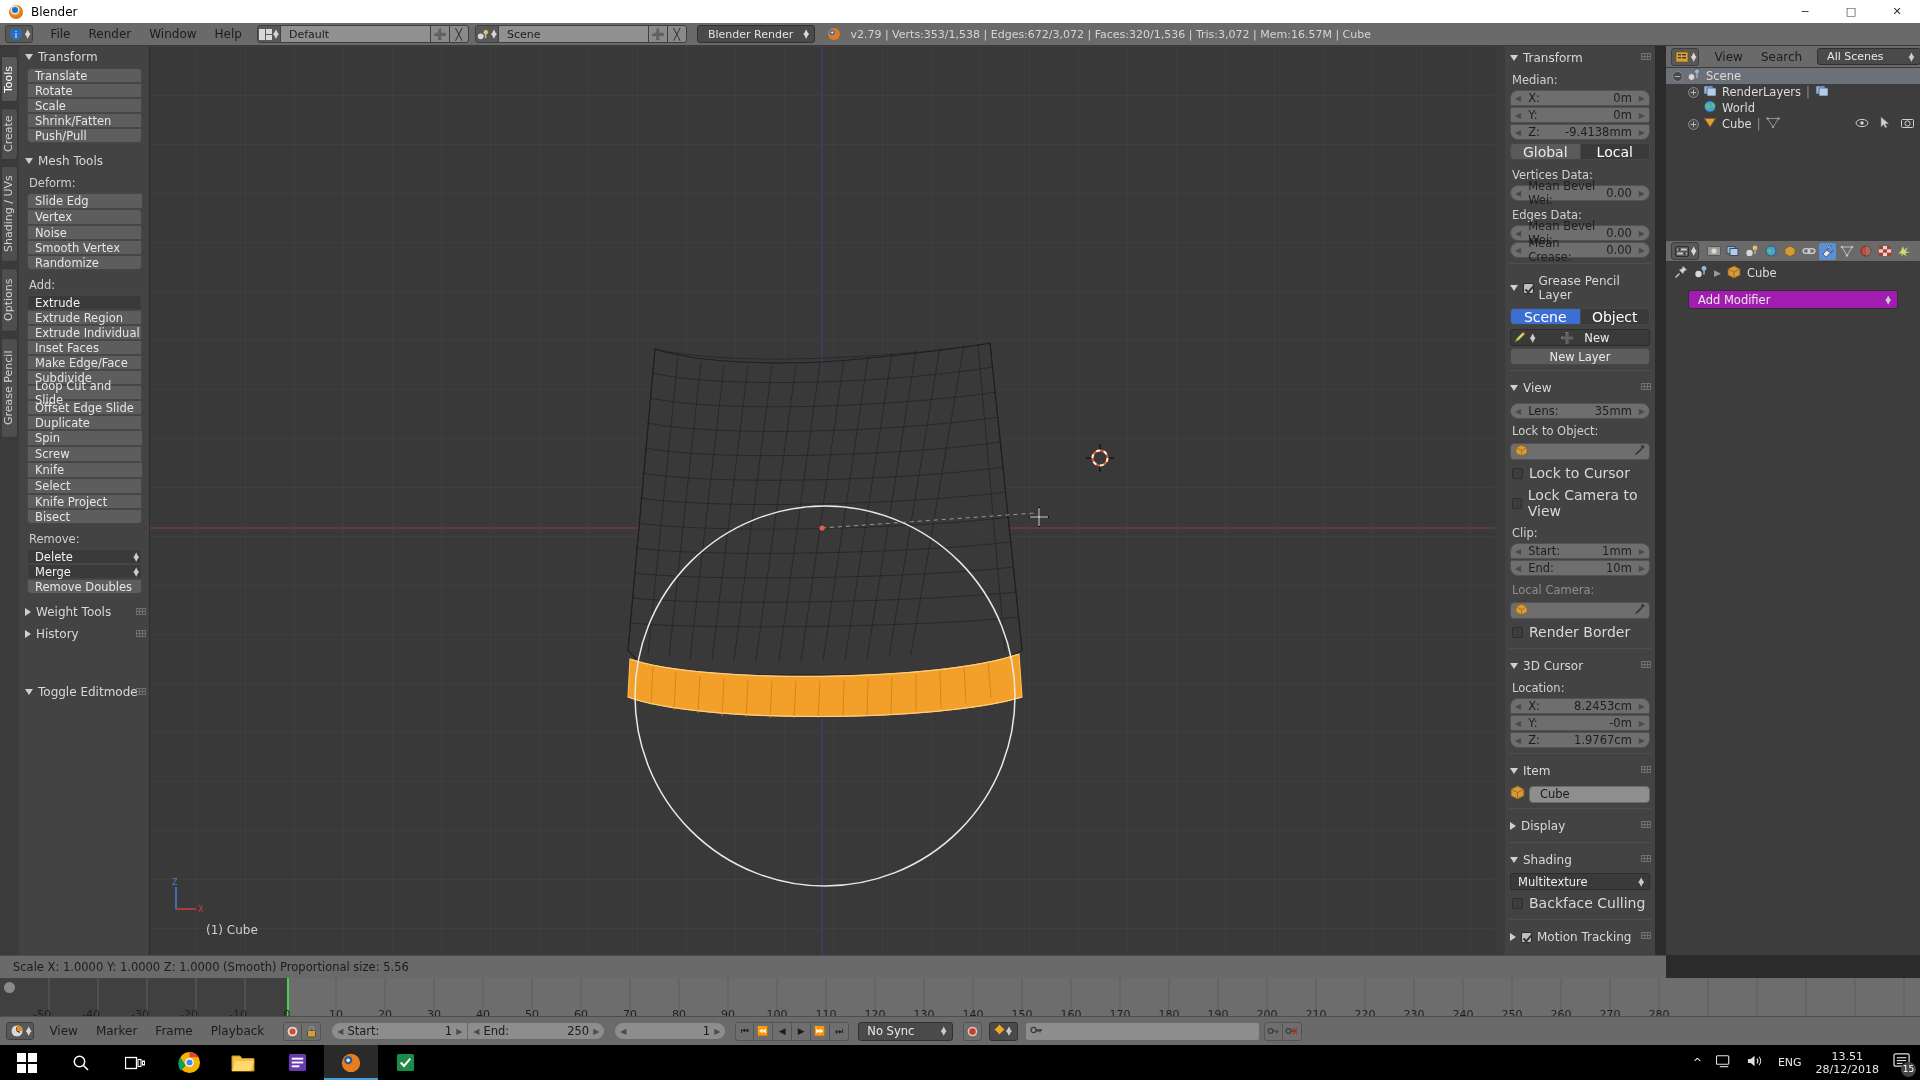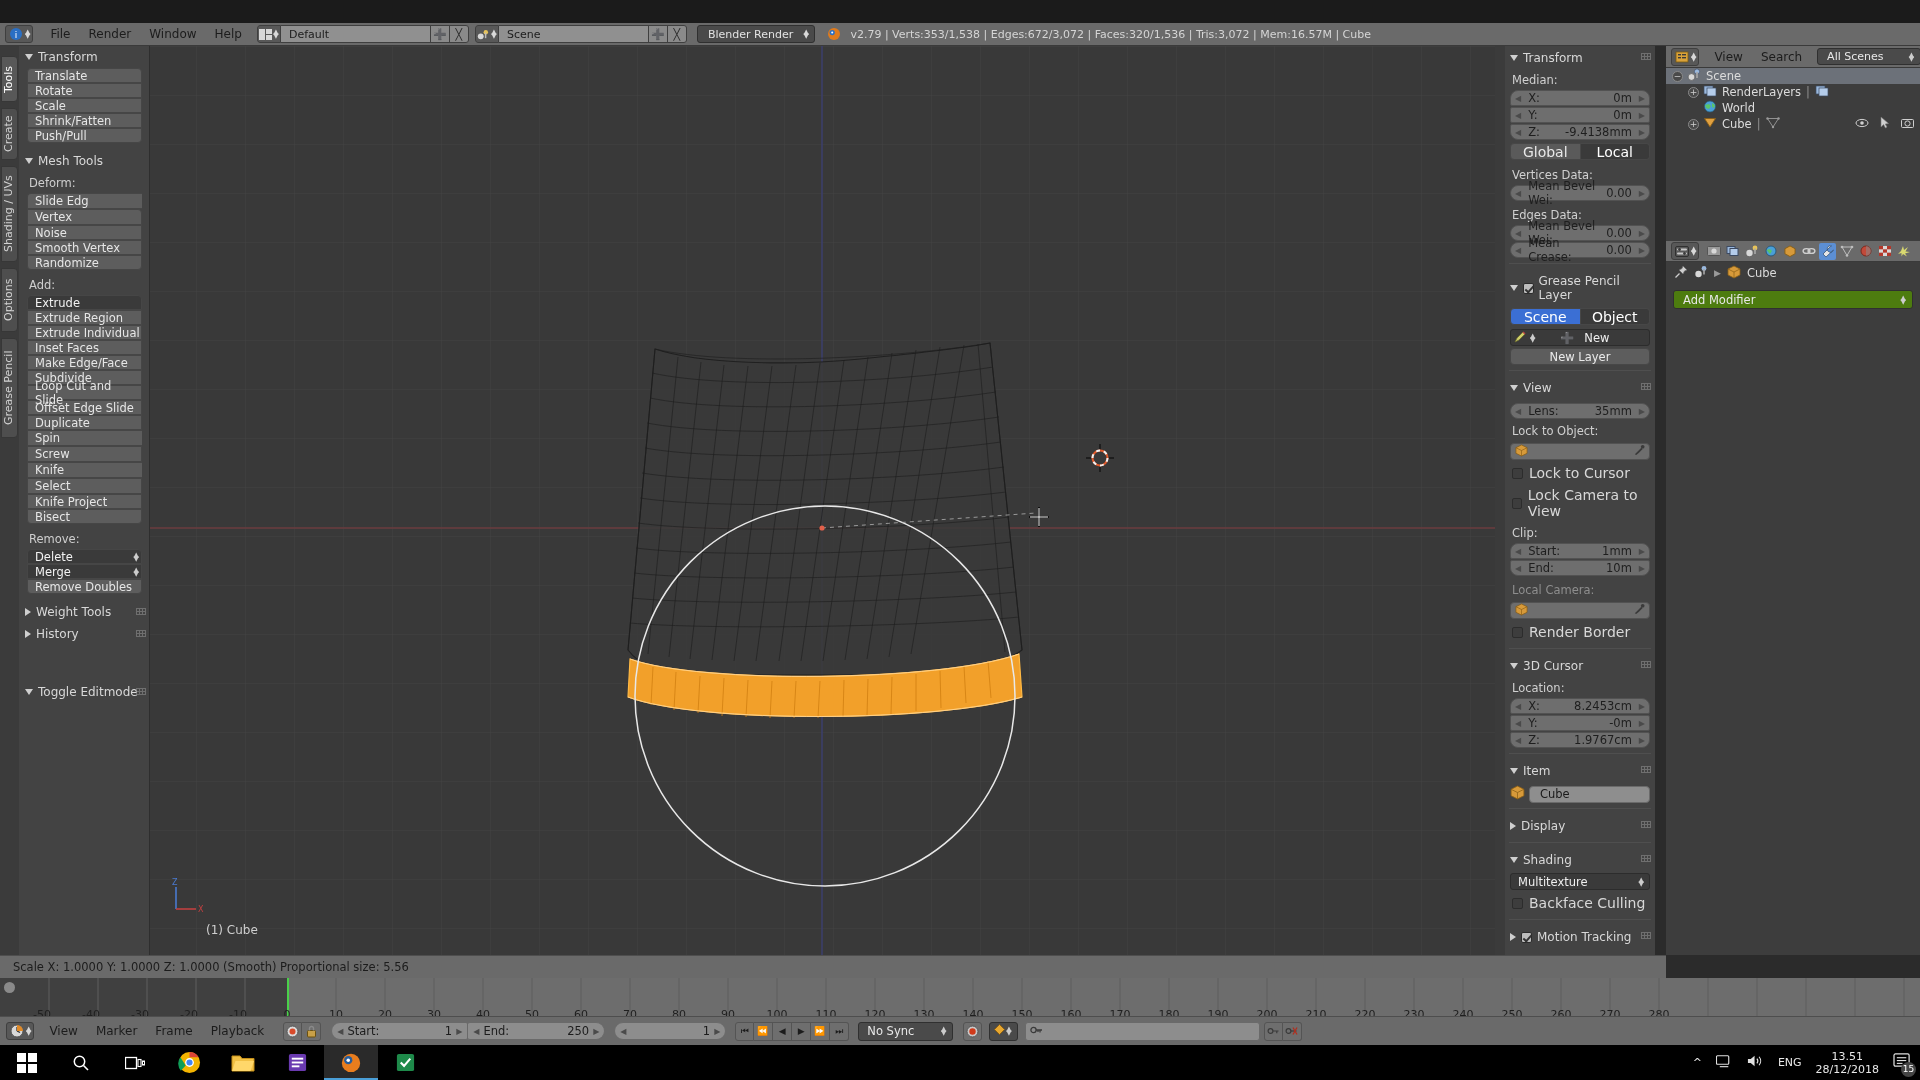--- a/index.html
+++ b/index.html
@@ -181,21 +181,21 @@
   .out-icons { position:absolute; right:6px; display:flex;gap:11px;align-items:center;}
 
   
   .props { position:absolute; left:1666px; top:218px; width:254px; height:714px; background:#3d3d3d; }
   .props-hdr { height:21px;background:#6a6a6a;display:flex;align-items:center;padding-left:3px;
      border-bottom:1px solid #3a3a3a; gap:2px;}
   .ptab { width:17px;height:17px;border-radius:2px;display:flex;align-items:center;justify-content:center;
      font-size:9px;}
   .ptab.active { background:#5c8fd4; }
   .props-crumb { height:22px;display:flex;align-items:center;gap:6px;padding-left:8px;font-size:11.5px;color:#dcdcdc;}
-  .add-mod { height:19px;margin:6px 7px;background:#4d7c0f;border:1px solid #303030;border-radius:3px;
+  .add-mod { height:19px;margin:6px 22px;background:#a21caf;border:1px solid #303030;border-radius:3px;
      display:flex;align-items:center;justify-content:space-between;padding:0 4px 0 9px;
      font-size:11.5px;color:#e8e8e8;gap:28px;}
 
   
   .opline { position:absolute; left:0; top:932px; width:1666px; height:23px; background:#6a6a6a;
      display:flex;align-items:center;padding-left:13px;font-size:11.5px;color:#1c1c1c;
      border-top:1px solid #4e4e4e;}
 
   
   .timeline { position:absolute; left:0; top:955px; width:1920px; height:67px; background:#4a4a4a; }
@@ -223,20 +223,32 @@
   .badge .cnt { position:absolute; right:-4px; bottom:-4px; width:15px;height:15px;border-radius:50%;
      background:#444;color:#fff;font-size:9px;display:flex;align-items:center;justify-content:center;}
   .win-logo { display:grid;grid-template-columns:9px 9px;grid-template-rows:9px 9px;gap:2px;}
   .win-logo i { background:#fff; display:block; }
 </style>
 </head>
 <body>
 
 <div id="app">
 
+  <div class="titlebar">
+    <div class="tb-icon">
+      <div class="ring"></div>
+        <div class="dot"></div>
+    </div>
+    <div class="tb-title">Blender</div>
+    <div class="win-btns">
+      <div class="win-btn">─</div>
+      <div class="win-btn">□</div>
+      <div class="win-btn close">✕</div>
+    </div>
+  </div>
 
   <div class="blender">
 
     <div class="bl-header">
       <div class="editor-sel">
         <div class="ed-ico">
           <svg width="14" height="14" viewBox="0 0 14 14">
               <circle cx="7" cy="7" r="6" fill="#2a6fc4"></circle>
               <text x="7" y="10.5" font-size="9" fill="#fff" text-anchor="middle" font-family="DejaVu Sans">i</text>
             </svg>

